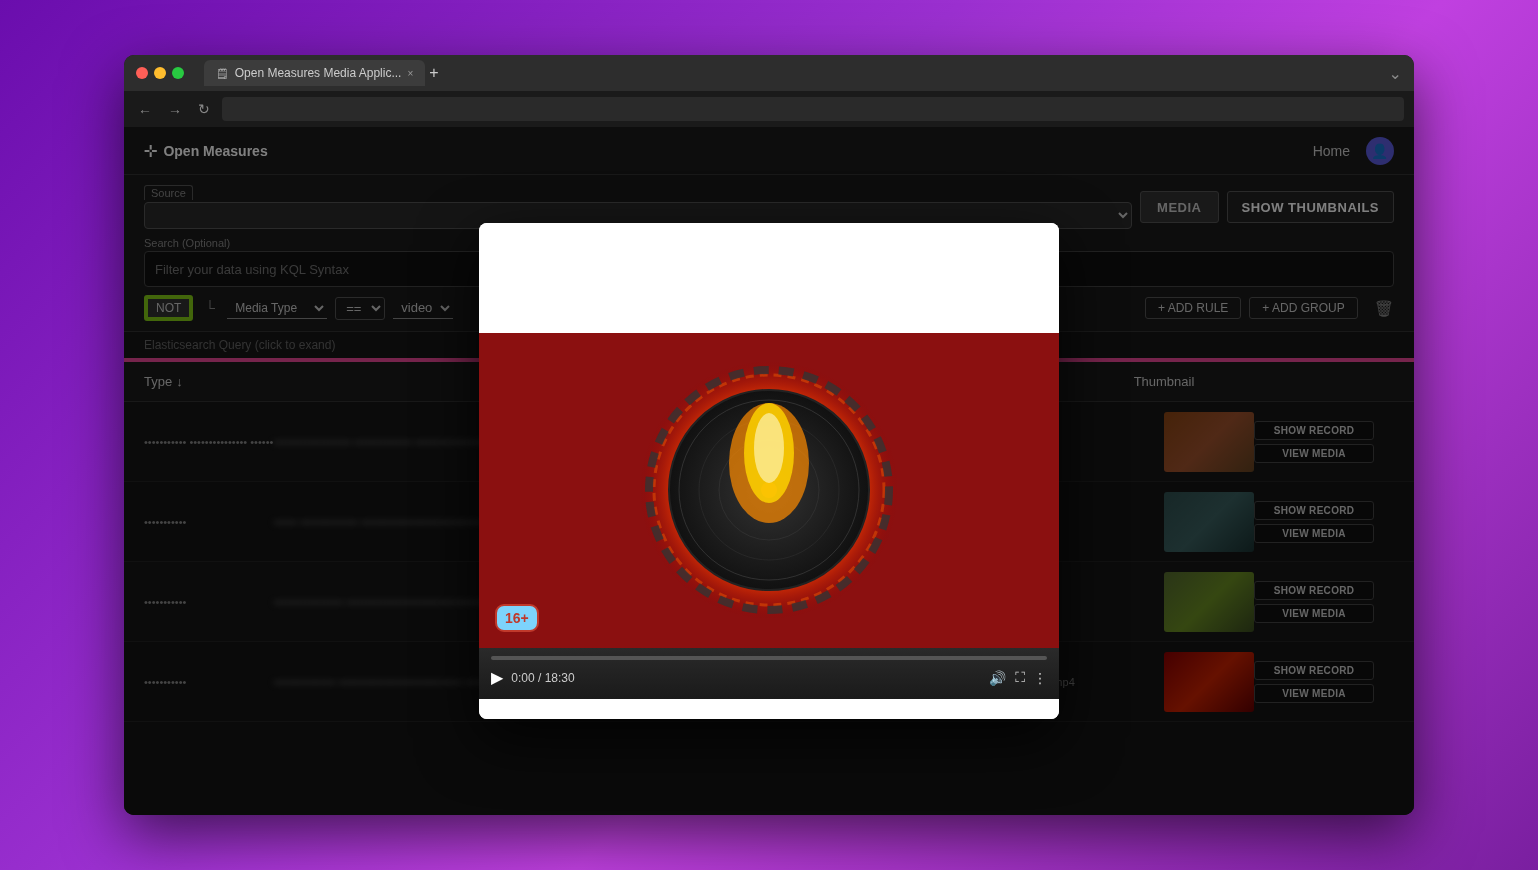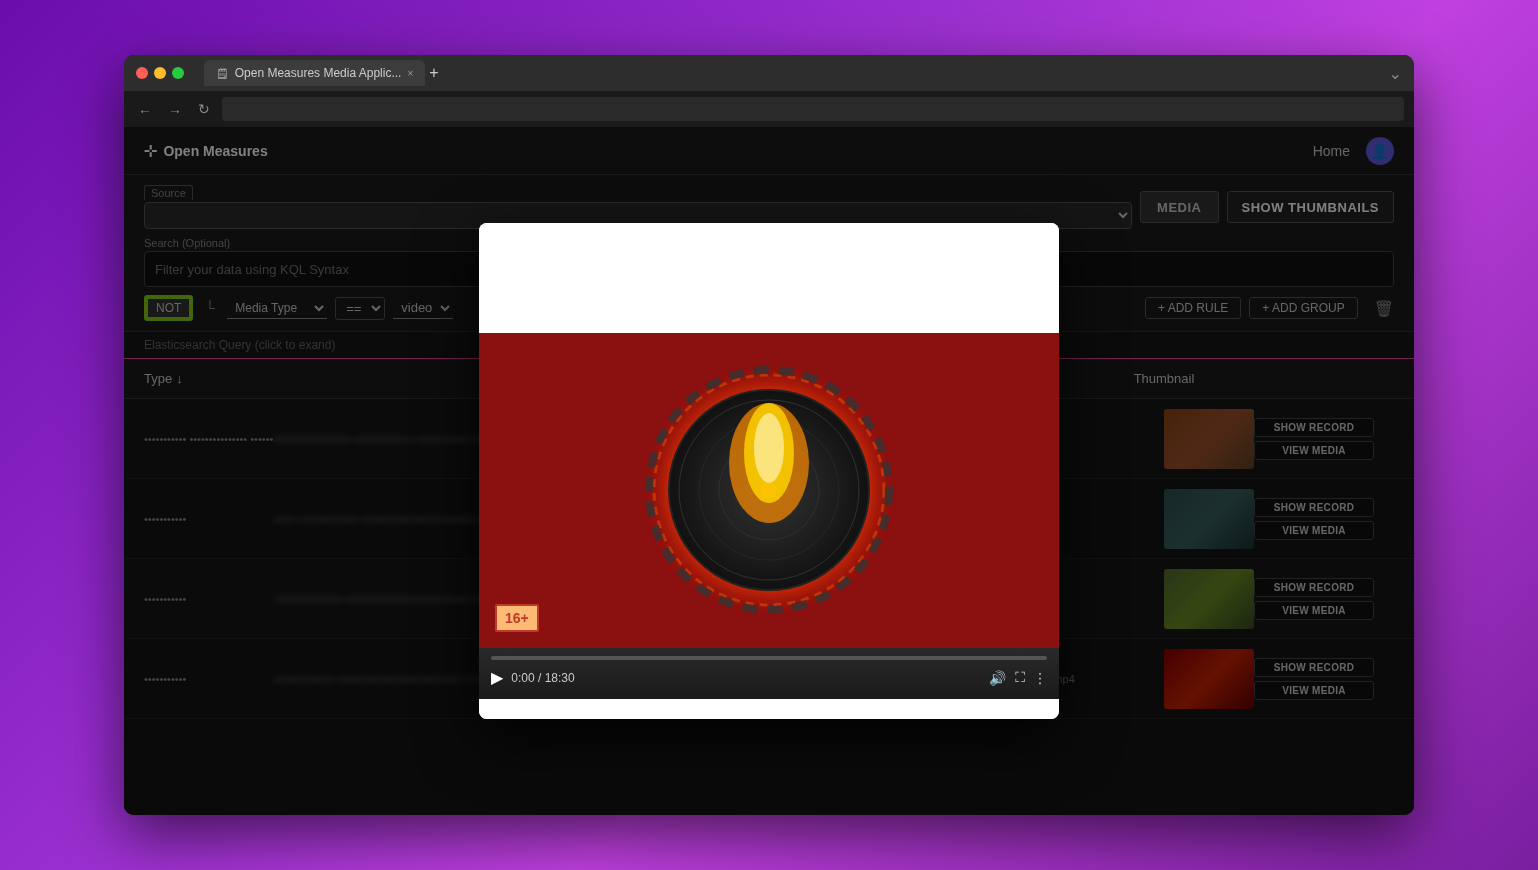--- a/index.html
+++ b/index.html
@@ -275,21 +275,21 @@
       font-size: 16px;
       margin-left: 8px;
     }
 
     
     .es-query {
       color: #666;
       font-size: 12px;
       padding: 6px 20px;
       background: #161616;
-      border-bottom: 1px solid #ec4899;
+      border-bottom: 4px solid #ec4899;
       flex-shrink: 0;
       cursor: pointer;
     }
 
     
     .table-section {
       flex: 1;
       overflow: hidden;
       background: #141414;
     }
@@ -429,24 +429,24 @@
       align-items: center;
       justify-content: center;
       position: relative;
       overflow: hidden;
     }
 
     .age-badge {
       position: absolute;
       bottom: 16px;
       left: 16px;
-      background: #fdba74;
+      background: #7dd3fc;
       color: #c0392b;
       border: 2px solid #c0392b;
-      border-radius: 2px;
+      border-radius: 9px;
       font-size: 14px;
       font-weight: 700;
       padding: 4px 8px;
       z-index: 10;
     }
 
     .video-controls {
       background: linear-gradient(to bottom, #2a2a2a, #1a1a1a);
       padding: 8px 12px 12px;
     }

